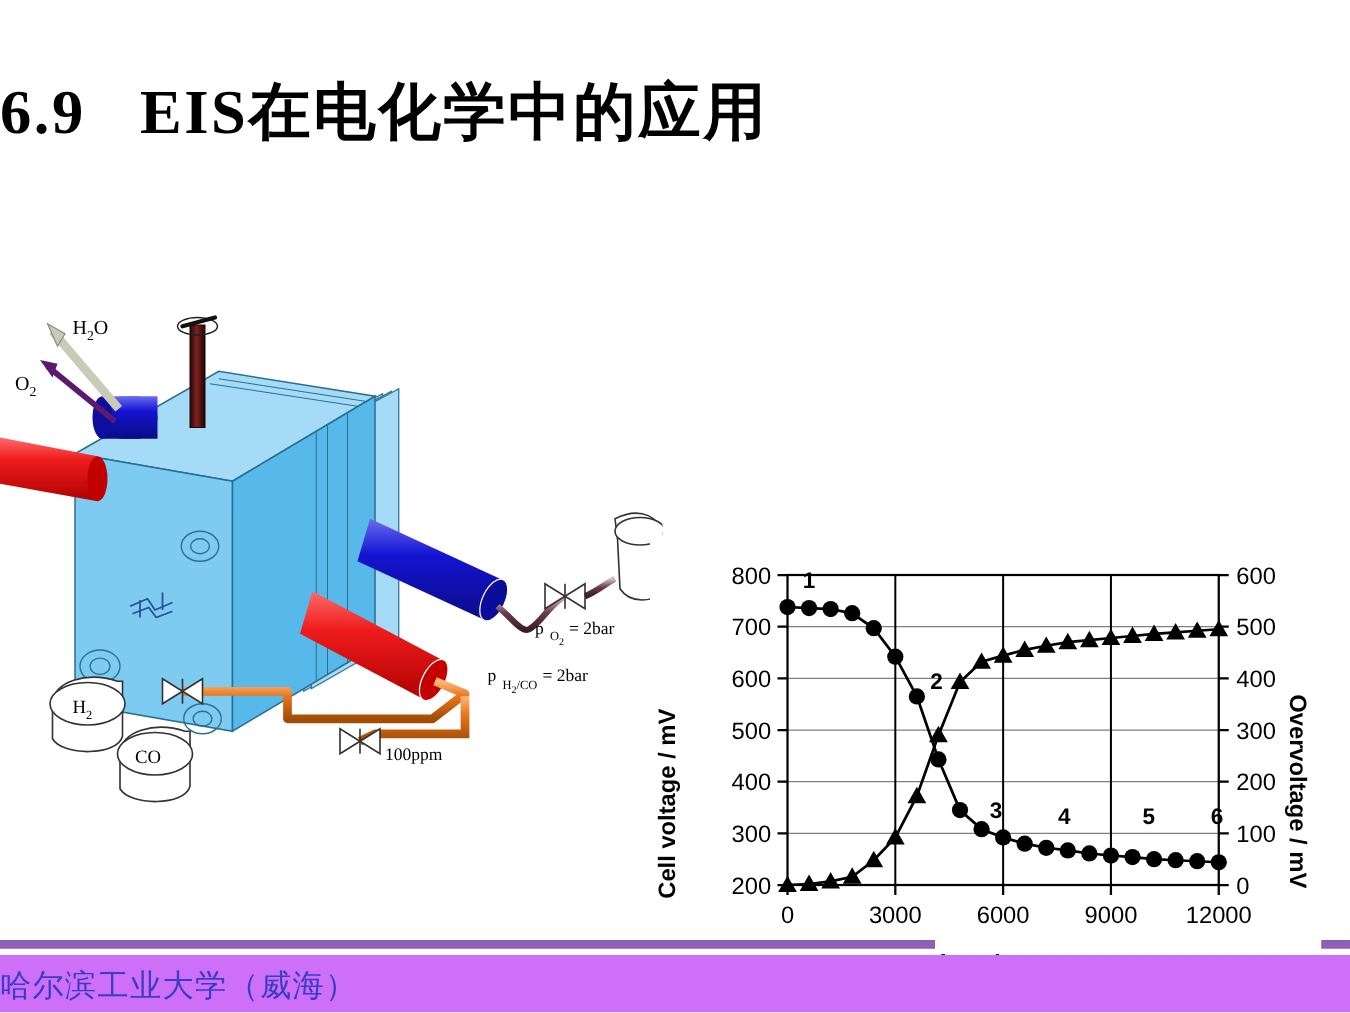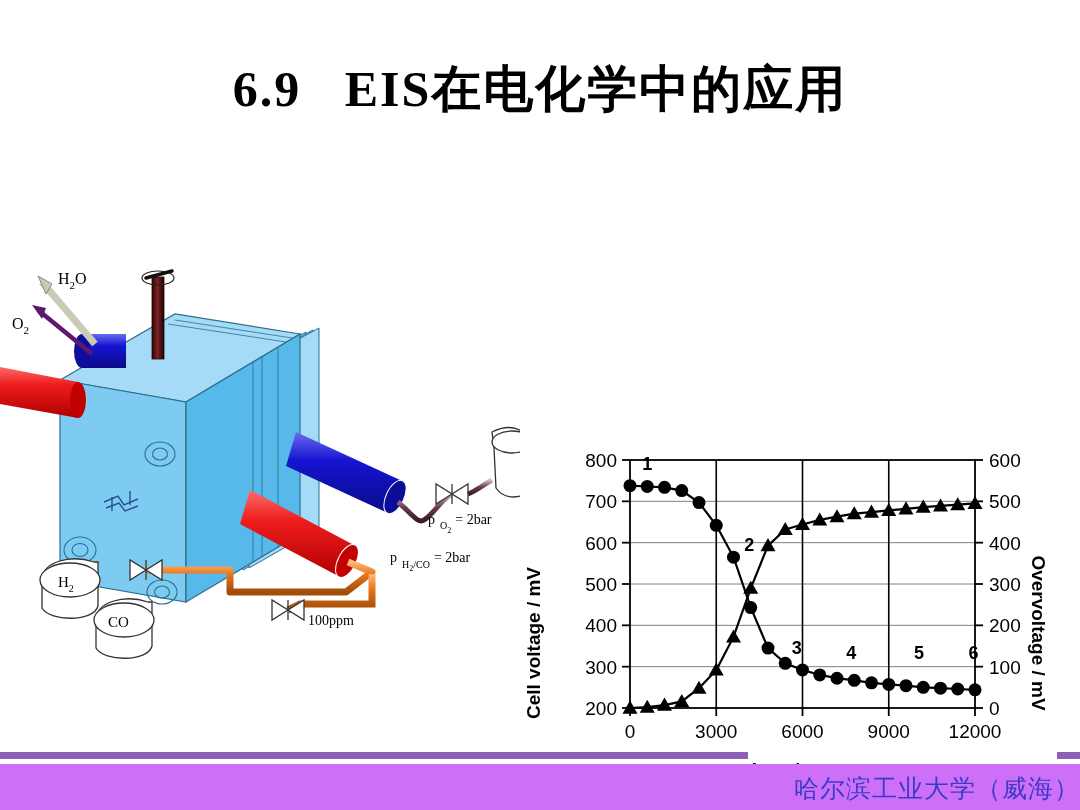--- a/index.html
+++ b/index.html
@@ -19,21 +19,21 @@
     inset: 0;
     background: #ffffff;
   }
 
   
   #slide-title {
     position: absolute;
     left: 0;
     top: 56px;
     width: 1080px;
-    text-align: center;
+    text-align: left;
     font-family: "Liberation Serif", serif;
     font-weight: bold;
     font-size: 50px;
     letter-spacing: 2px;
     color: #000000;
     white-space: pre;
   }
   #slide-subtitle {
     position: absolute;
     left: 48px;
@@ -69,33 +69,33 @@
     top: 764px;
     width: 1080px;
     height: 46px;
     background: #cd70f7;
   }
   #footer-text {
     position: absolute;
     left: 0;
     top: 772px;
     width: 1080px;
-    text-align: right;
+    text-align: left;
     font-family: "Liberation Serif", serif;
     font-size: 25px;
     color: #3b3bc8;
     letter-spacing: 1px;
     white-space: pre;
   }
 
   
   #fuelcell-figure {
     position: absolute;
     left: 0;
-    top: 262px;
+    top: 245px;
     width: 530px;
     height: 400px;
   }
   #fuelcell-figure svg { display:block; }
 
   
   #chart-panel {
     position: absolute;
     left: 520px;
     top: 428px;

